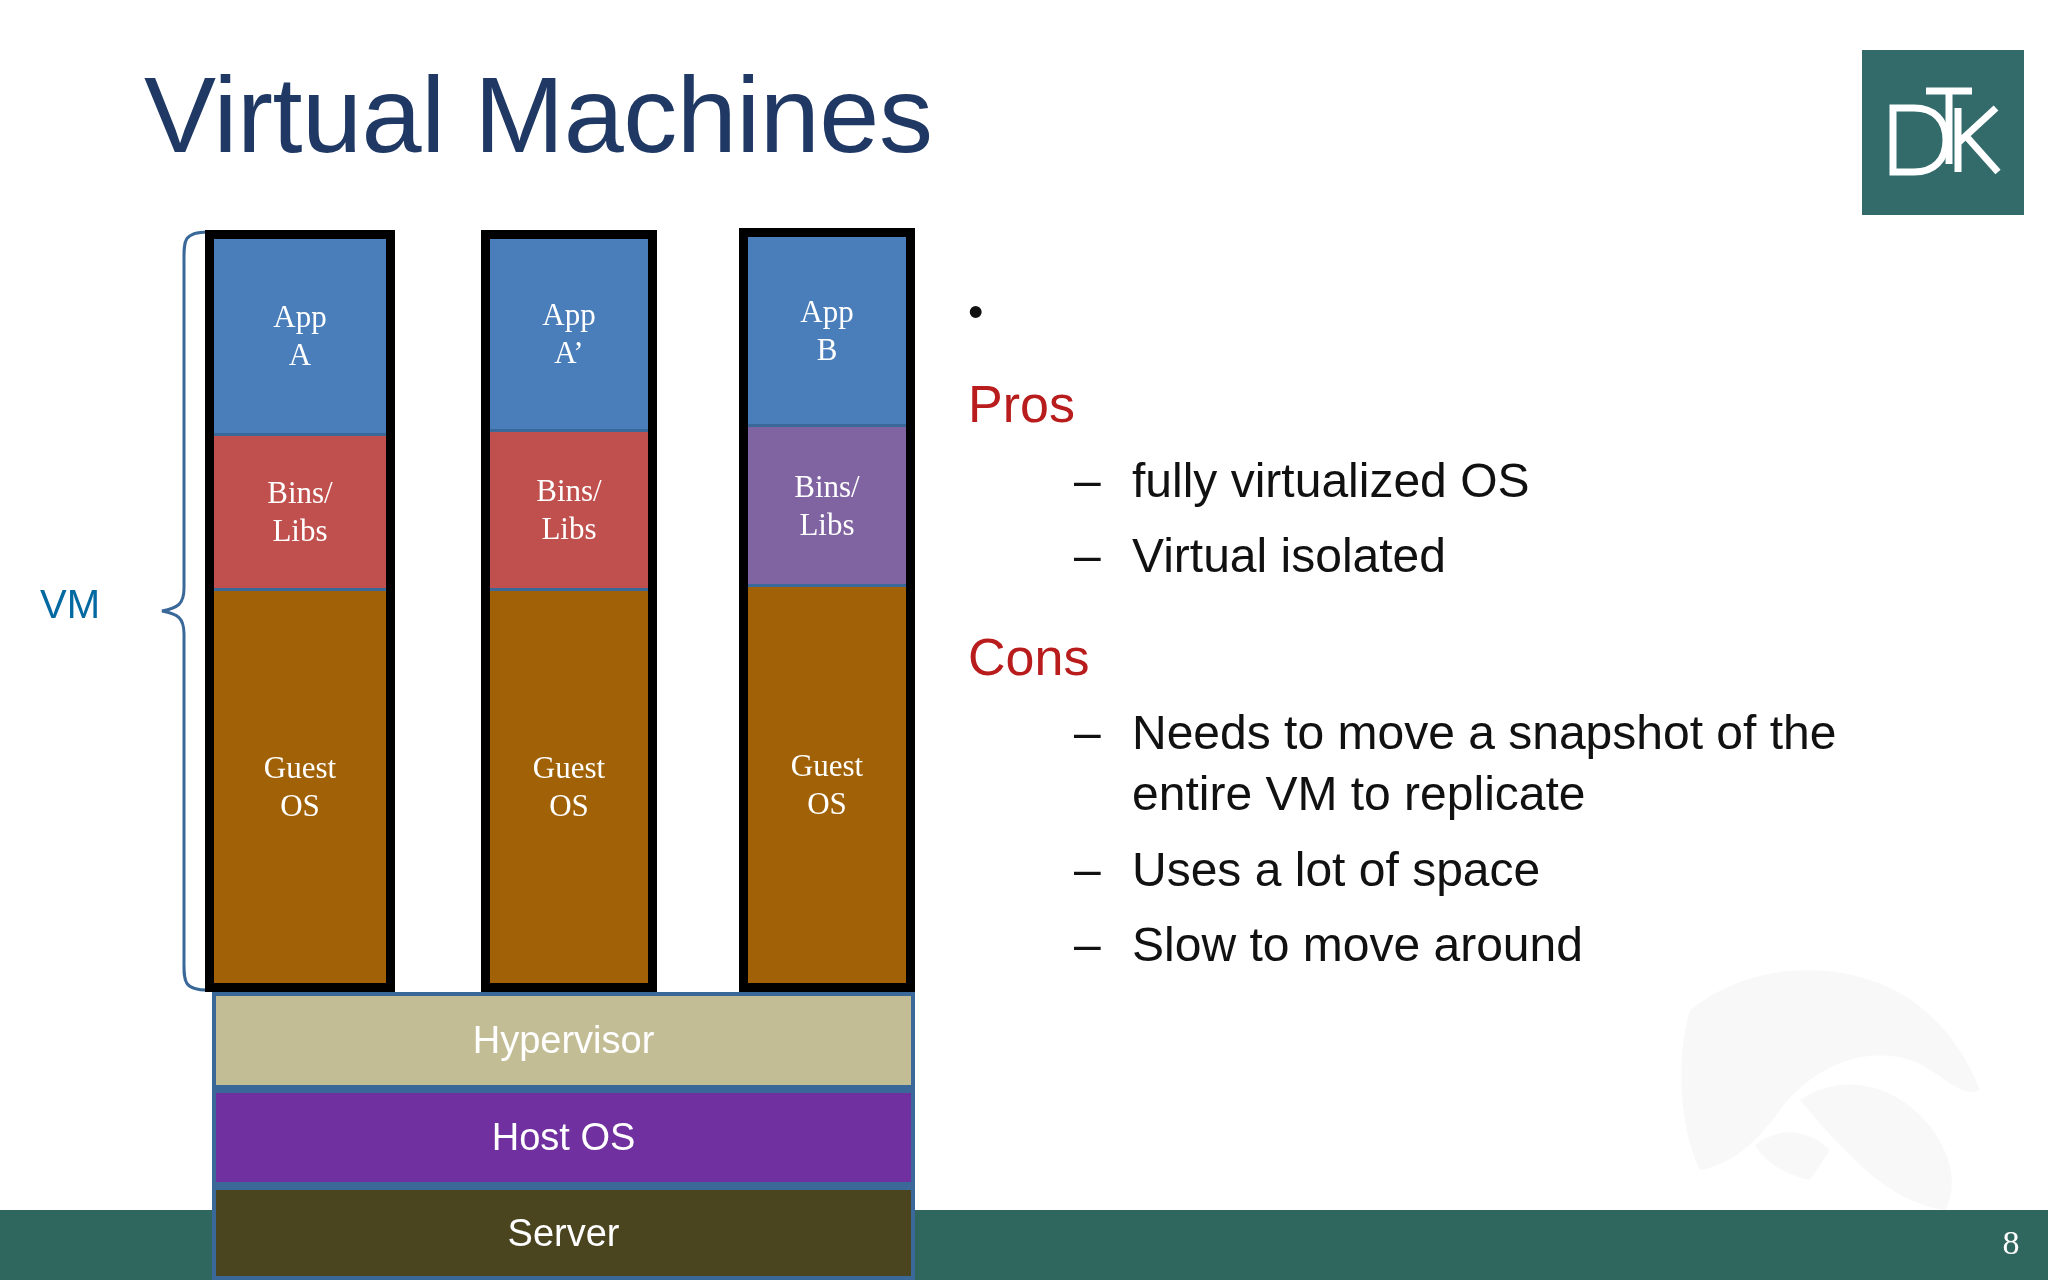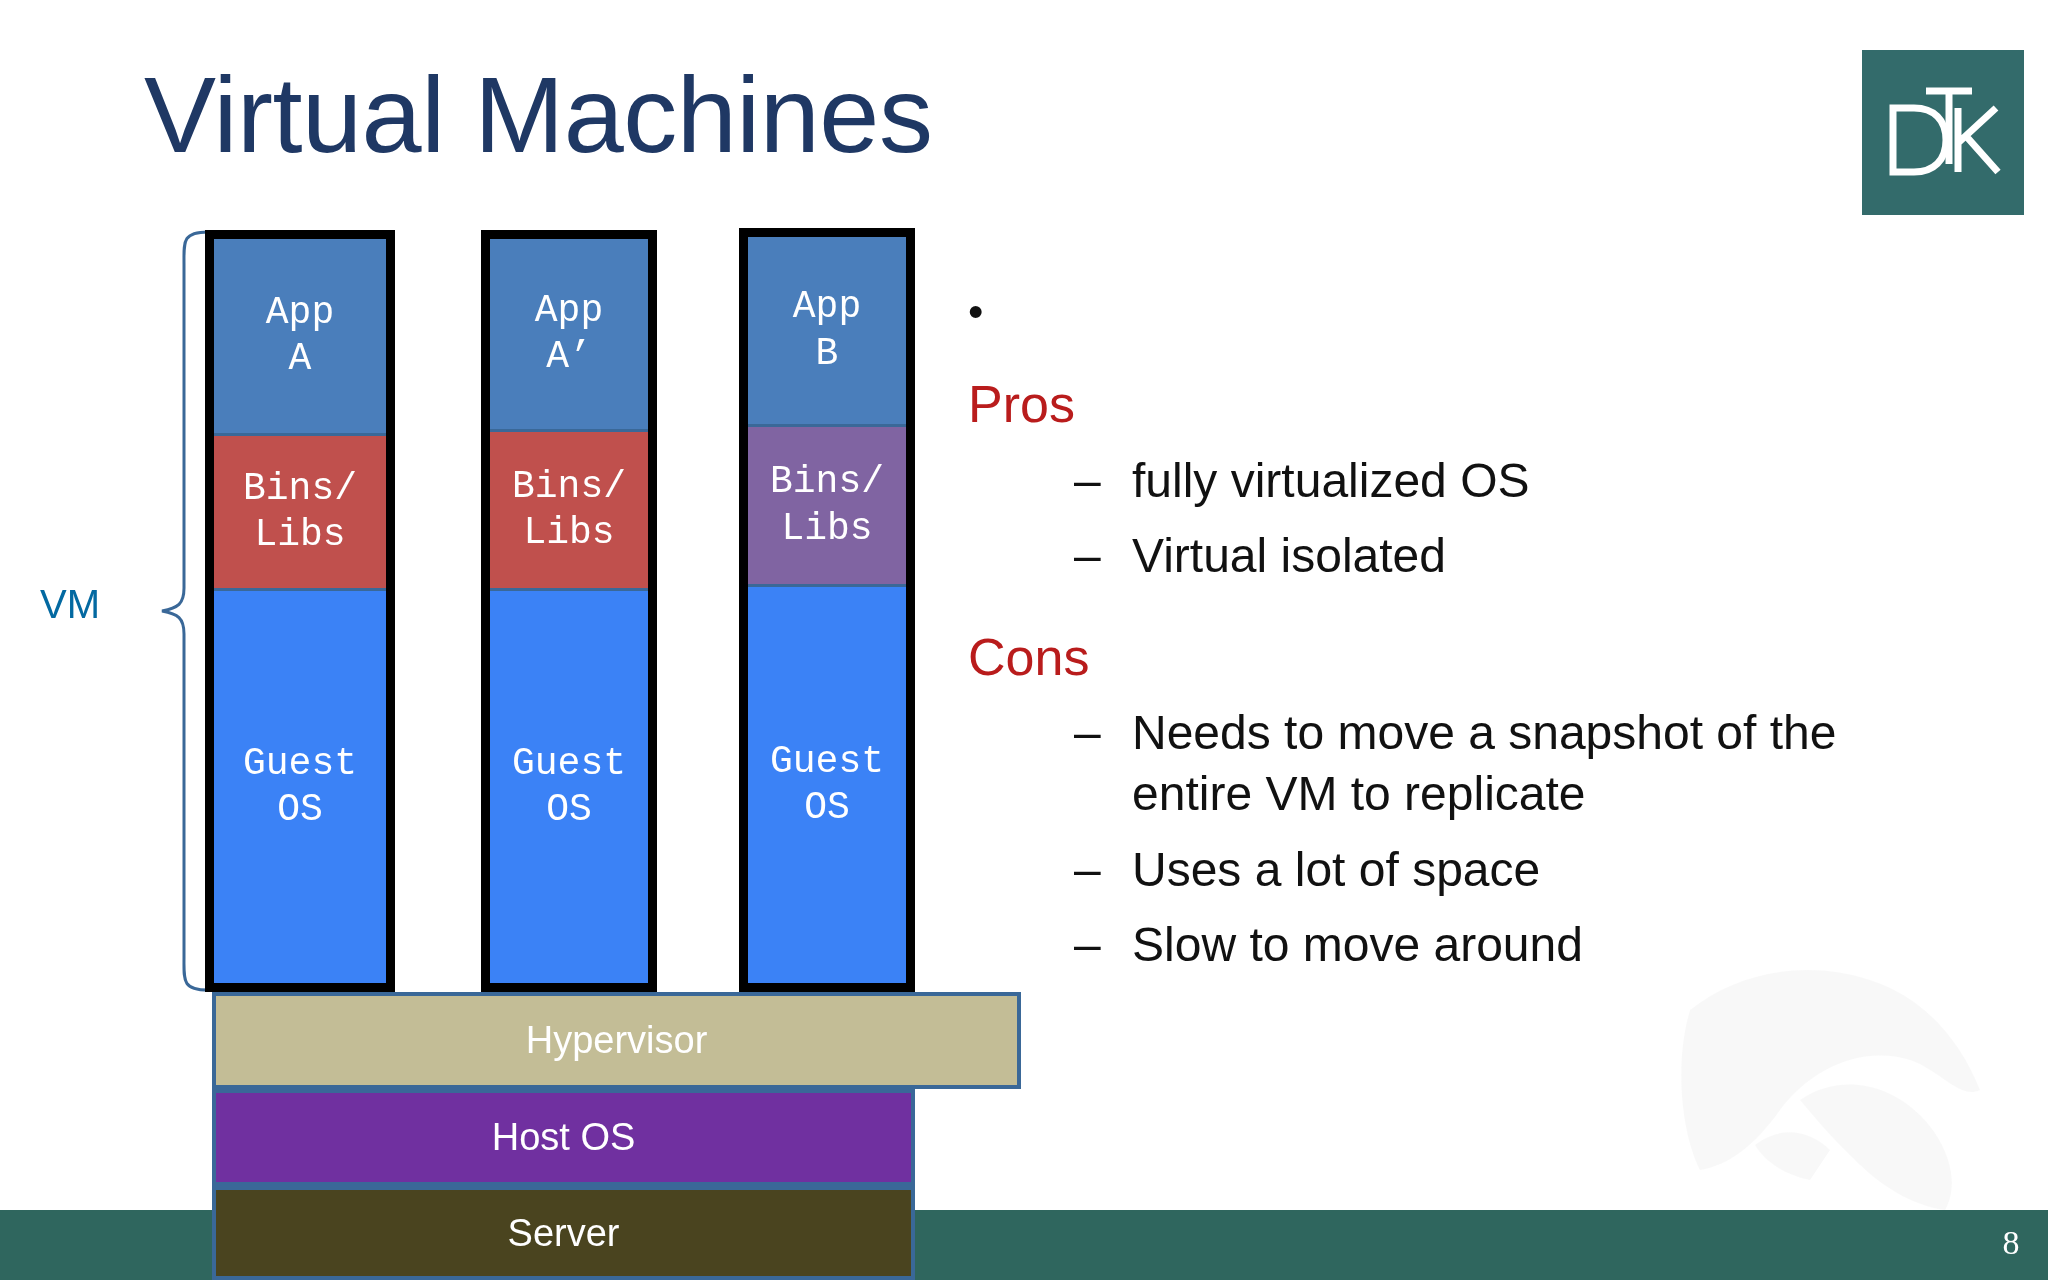--- a/index.html
+++ b/index.html
@@ -106,31 +106,31 @@
     display: flex;
     flex-direction: column;
   }
   .vm-cell {
     box-sizing: border-box;
     display: flex;
     flex-direction: column;
     align-items: center;
     justify-content: center;
     color: #ffffff;
-    font-size: 38px;
+    font-size: 31px;
     line-height: 1.22;
     text-align: center;
-    font-family: Liberation Mono, monospace;
+    font-family: Liberation Serif, serif;
     border-bottom: 3px solid #3A6898;
   }
   .vm-cell:last-child { border-bottom: none; }
   .cell-app   { background: #4A7EBB; }
   .cell-bins  { background: #C0504D; }
   .cell-bins-alt { background: #8064A2; }
-  .cell-guest { background: #3b82f6; }
+  .cell-guest { background: #a16207; }
 
   
   .base-layer {
     position: absolute;
     box-sizing: border-box;
     border: 4px solid #3A6898;
     display: flex;
     align-items: center;
     justify-content: center;
     color: #ffffff;
@@ -265,21 +265,21 @@
     <div class="vm-cell cell-bins-alt" style="height:160px;">
       <span>Bins/</span>
       <span>Libs</span>
     </div>
     <div class="vm-cell cell-guest" style="flex:1 1 auto;">
       <span>Guest</span>
       <span>OS</span>
     </div>
   </div>
 
-  <div class="base-layer layer-hypervisor" style="left:212px; top:992px; width:809px; height:97px;">
+  <div class="base-layer layer-hypervisor" style="left:212px; top:992px; width:703px; height:97px;">
     <span>Hypervisor</span>
   </div>
   <div class="base-layer layer-server" style="left:212px; top:1186px; width:703px; height:94px;">
     <span>Server</span>
   </div>
   <div class="base-layer layer-hostos" style="left:212px; top:1089px; width:703px; height:97px;">
     <span>Host OS</span>
   </div>
 
   <div id="content">

